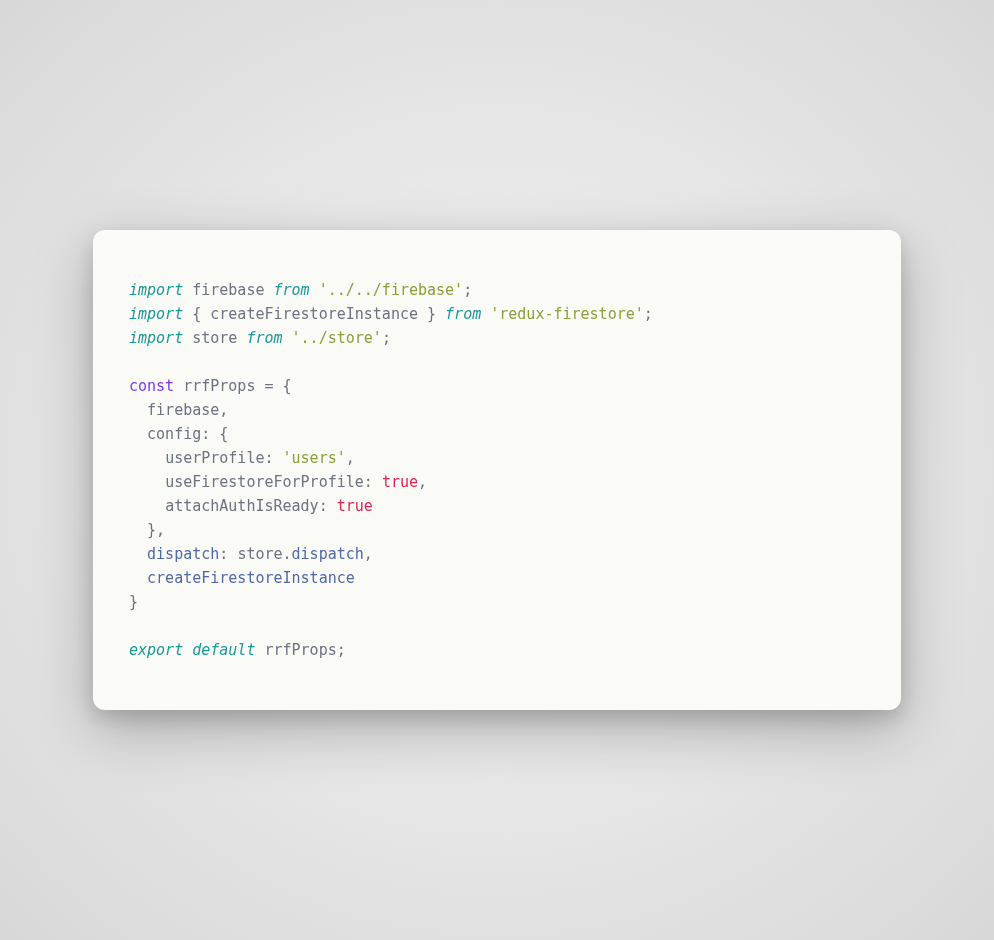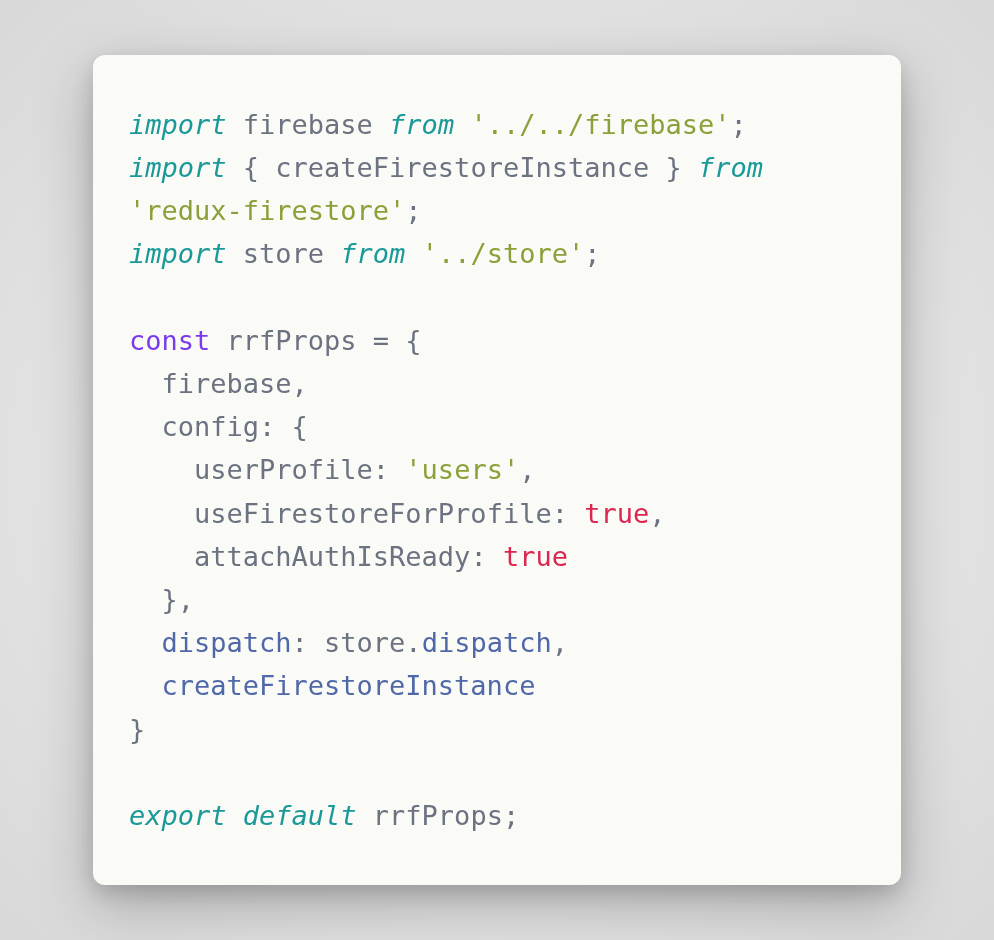--- a/index.html
+++ b/index.html
@@ -19,21 +19,21 @@
     }
     .code-card {
       background: #fafaf7;
       border-radius: 12px;
       padding: 48px 36px;
       width: 808px;
       box-shadow: 0 20px 60px rgba(0,0,0,0.25), 0 8px 20px rgba(0,0,0,0.15);
     }
     pre {
       font-family: inherit;
-      font-size: 27px;
+      font-size: 15px;
       line-height: 1.6;
       white-space: pre-wrap;
       word-wrap: break-word;
     }
     .kw-import { color: #1a9999; font-style: italic; }
     .kw-from { color: #1a9999; font-style: italic; }
     .kw-const { color: #7c3aed; }
     .kw-export { color: #1a9999; font-style: italic; }
     .kw-default { color: #1a9999; font-style: italic; }
     .ident { color: #6b7280; }

